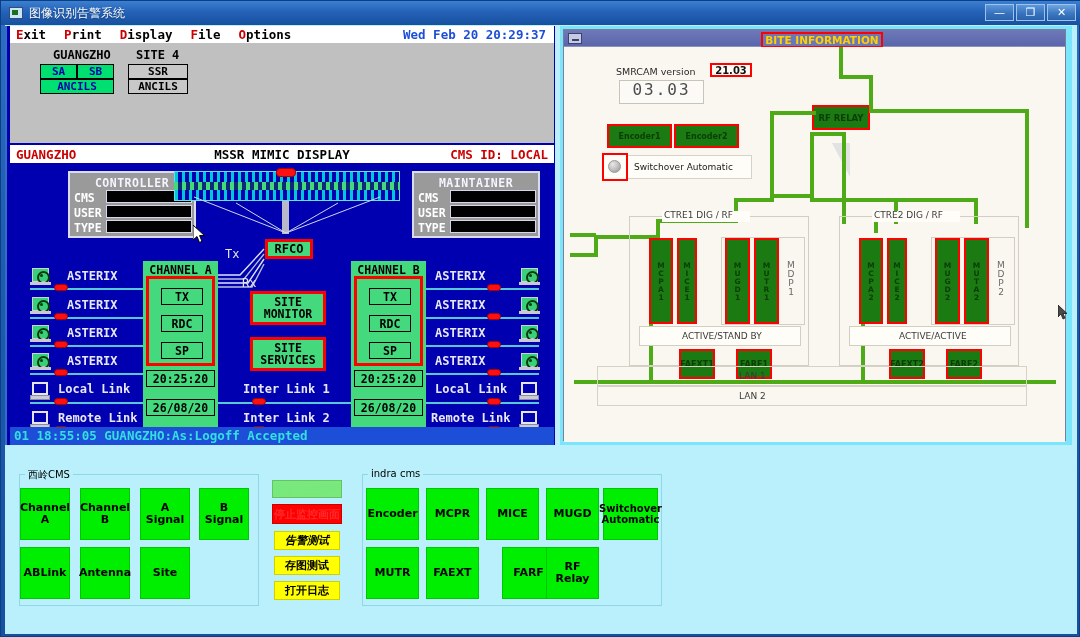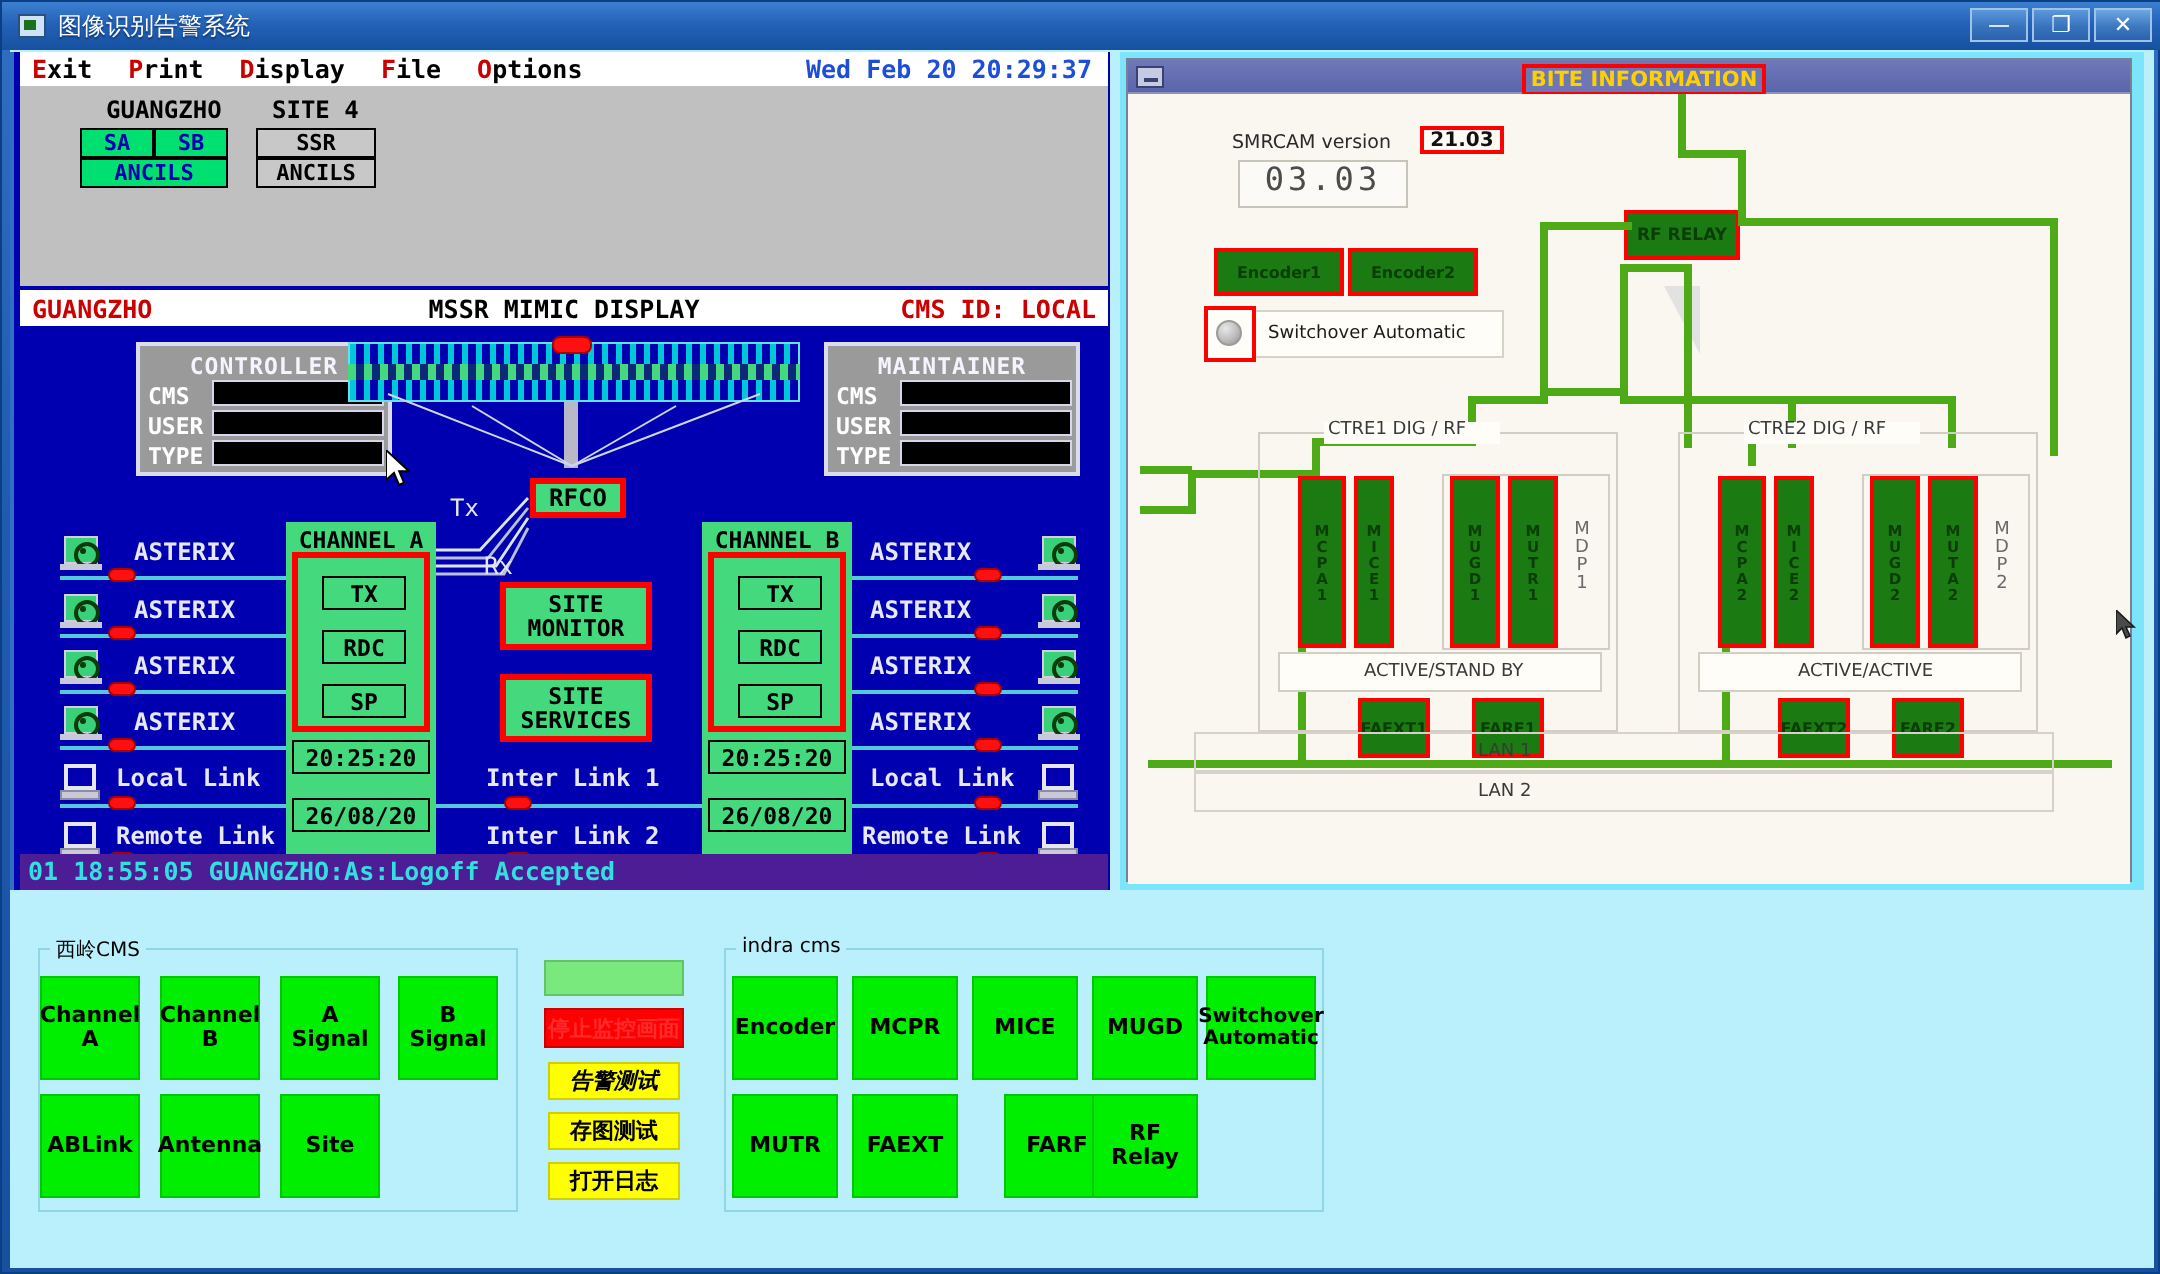--- a/index.html
+++ b/index.html
@@ -156,21 +156,21 @@
   .ico-asx::after{
     content:""; position:absolute; left:7px; top:5px; width:3px; height:3px;
     background:#0b3a0b; border-radius:50%;
   }
   .ico-asx-stand { position:absolute; width:21px; height:3px; background:#c9c9d8; }
   .ico-pc { position:absolute; width:16px; height:13px; background:#0000b0; border:2px solid #e6e6f2; }
   .ico-pc-base { position:absolute; width:20px; height:5px; background:#c9c9d8; border:1px solid #8c8ca0;}
 
   #mssr-status {
     position:absolute; left:3px; top:401px; width:544px; height:18px;
-    background:#4c1d95; color:#33e0e0; font-size:12.5px; font-weight:bold;
+    background:#1d4ed8; color:#33e0e0; font-size:12.5px; font-weight:bold;
     font-family:"DejaVu Sans Mono", monospace; padding-left:4px; line-height:18px;
     white-space:pre;
   }
 
   
   #bite {
     position:absolute; left:555px; top:1px; width:512px; height:419px;
     background:#7ae5fb; padding:3px;
   }
   #bite-frame {

